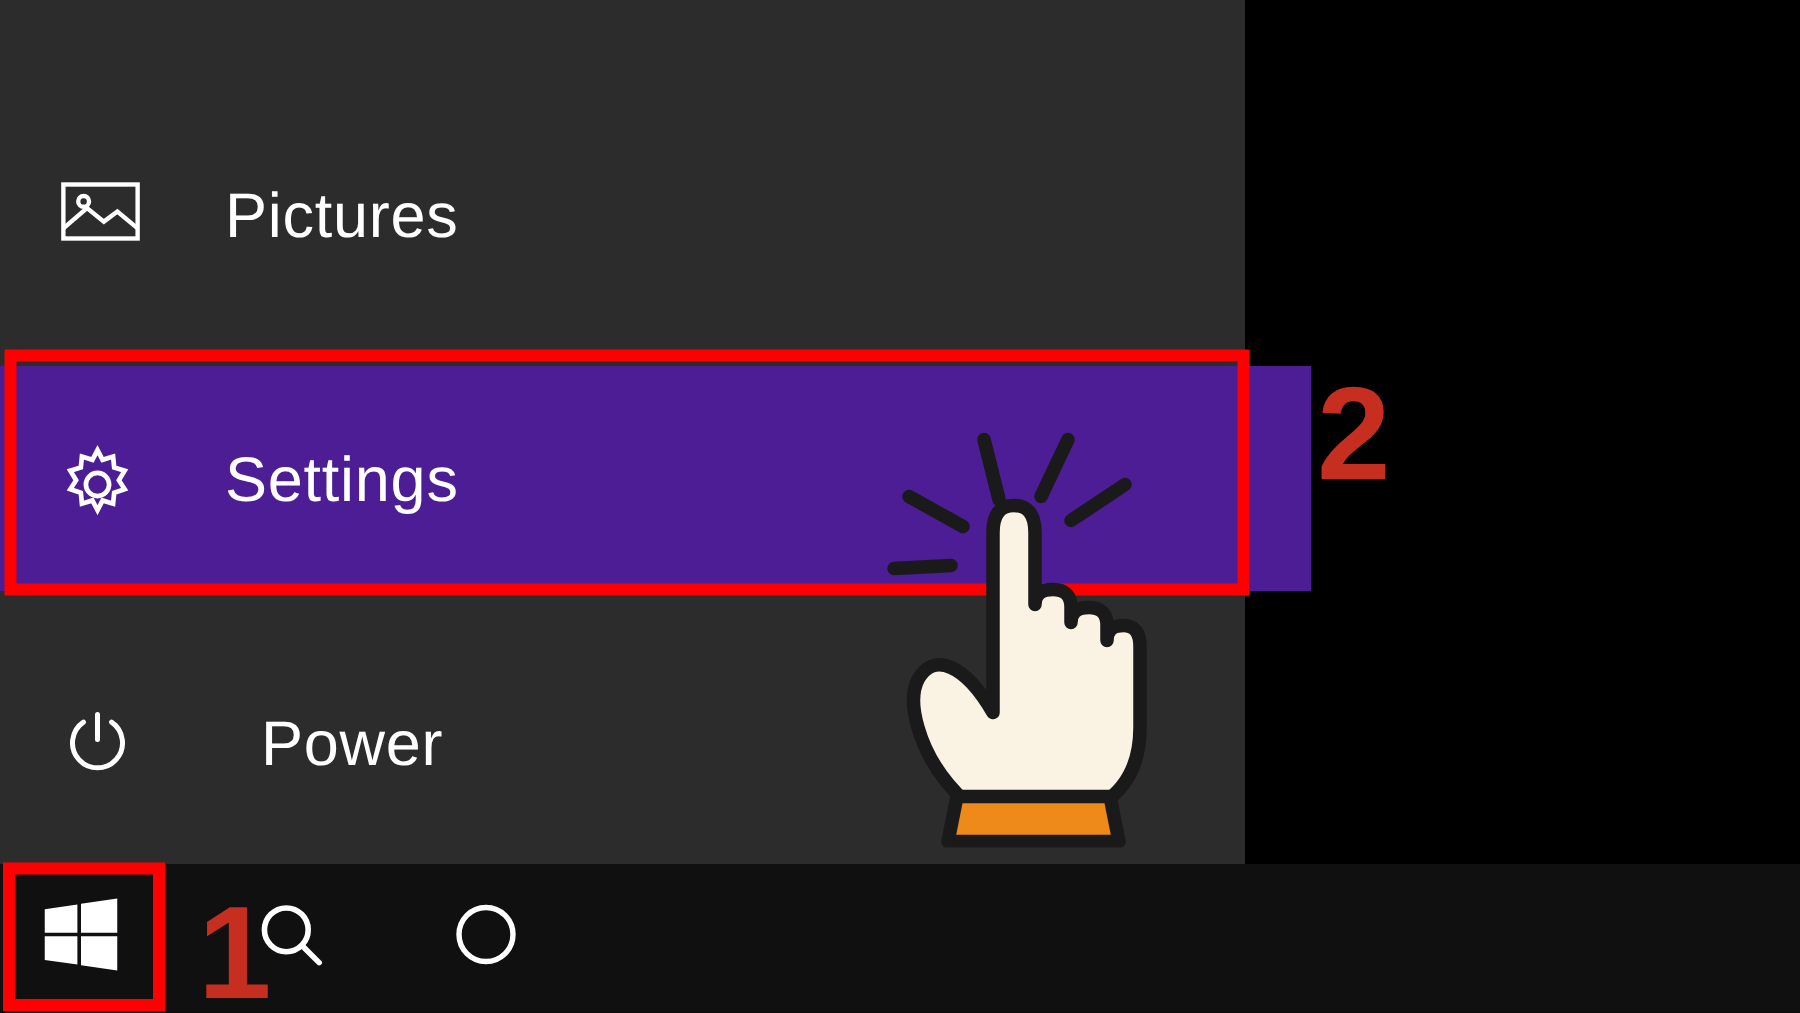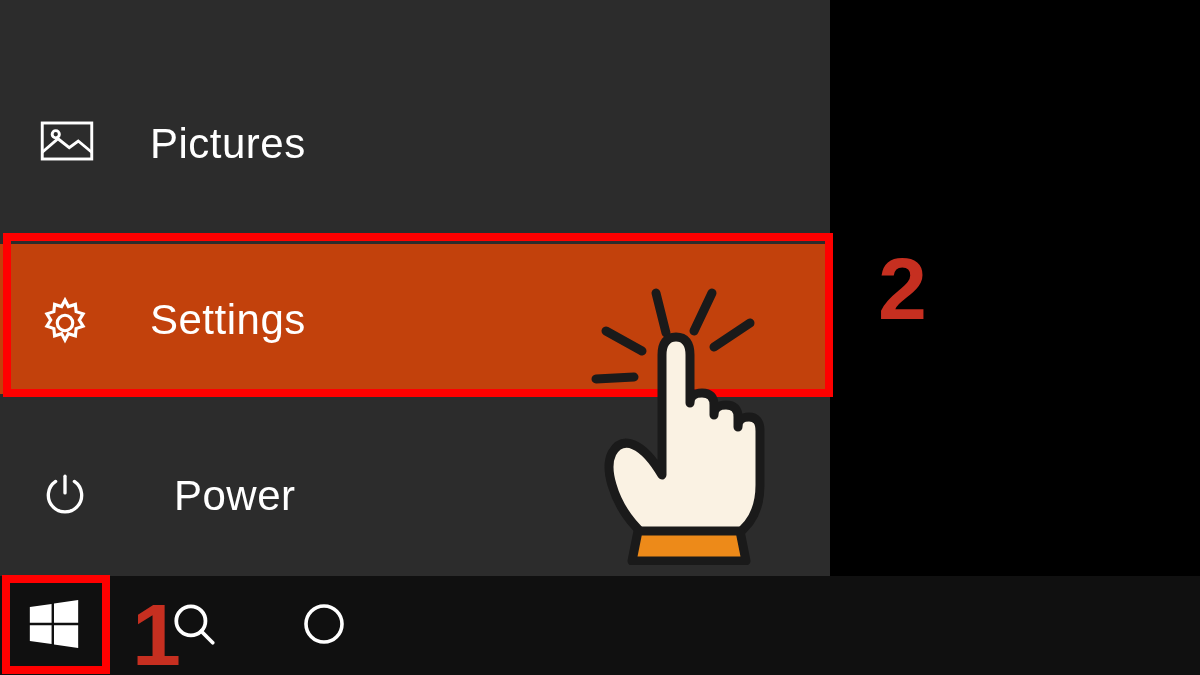--- a/index.html
+++ b/index.html
@@ -30,21 +30,22 @@
   .menu-item {
     position: absolute;
     left: 0;
     width: 830px;
     height: 142px;
     display: flex;
     align-items: center;
     color: #fff;
   }
   .menu-item.highlight {
-    background: #c2410c;
+    background: #4c1d95;
+    padding-left: 44px;
   }
   .menu-icon {
     position: absolute;
     display: flex;
     align-items: center;
     justify-content: center;
   }
   .menu-label {
     position: absolute;
     left: 150px;

